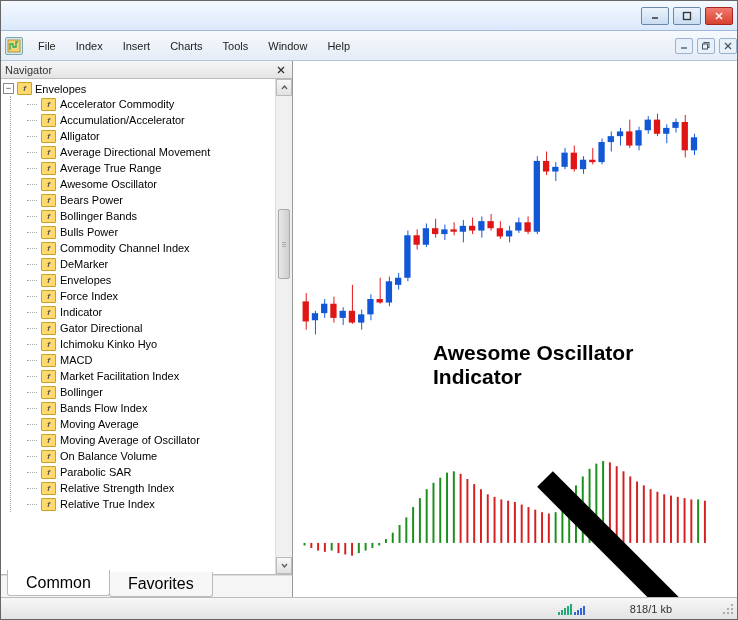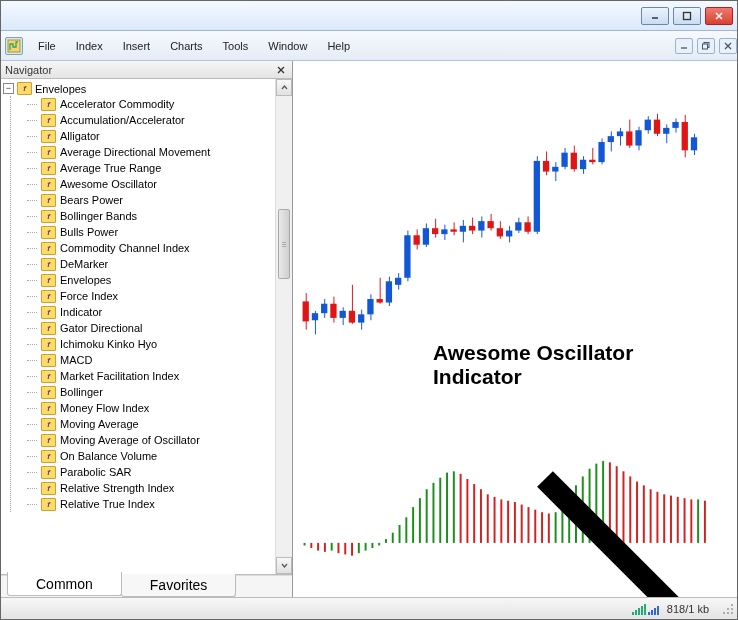--- a/index.html
+++ b/index.html
@@ -39,31 +39,31 @@
 .tree-item{display:flex;align-items:center;gap:4px;padding:1.5px 0;cursor:default;white-space:nowrap;}
 .tree-conn{width:10px;height:1px;border-top:1px dotted #aaa;}
 .scroll-track{width:17px;background:#f0f0f0;border-left:1px solid #ddd;position:relative;}
 .scroll-btn{height:17px;background:linear-gradient(#f7f7f7,#e1e1e1);border:1px solid #bbb;display:flex;align-items:center;justify-content:center;cursor:pointer;}
 .scroll-btn svg{width:7px;height:7px;}
 .scroll-thumb{position:absolute;left:2px;right:2px;top:130px;height:70px;background:linear-gradient(90deg,#e8e8e8,#cfcfcf);border:1px solid #aaa;border-radius:2px;cursor:pointer;}
 .scroll-thumb::after{content:"";position:absolute;left:3px;right:3px;top:50%;height:6px;transform:translateY(-50%);background:repeating-linear-gradient(0deg,#aaa,#aaa 1px,transparent 1px,transparent 2px);}
 .scroll-down-wrap{position:absolute;bottom:0;left:0;right:0;}
 
 .nav-tabs{height:22px;display:flex;align-items:flex-end;background:#f5f5f5;border-top:1px solid #ddd;padding-left:6px;}
-.nav-tab{padding:3px 28px;border:1px solid #bbb;border-top:none;background:#f7f7f7;font-size:14px;cursor:pointer;border-radius:0 0 3px 3px;margin-right:-1px;}
+.nav-tab{padding:3px 18px;border:1px solid #bbb;border-top:none;background:#f7f7f7;font-size:16px;cursor:pointer;border-radius:0 0 3px 3px;margin-right:-1px;}
 .nav-tab.active{background:#fff;position:relative;top:-1px;padding-top:4px;}
 
 
 .chart{flex:1;background:#fff;position:relative;overflow:hidden;}
 .chart svg{width:100%;height:100%;}
 .annotation{position:absolute;top:280px;left:140px;font:bold 21px Arial,sans-serif;color:#000;}
 .annotation-line{position:absolute;top:335px;left:215px;width:60px;height:60px;}
 
 
-.statusbar{height:22px;background:linear-gradient(#f7f7f7,#e3e3e3);border-top:1px solid #bbb;display:flex;align-items:center;font-size:11px;color:#333;}
+.statusbar{height:22px;background:linear-gradient(#f7f7f7,#e3e3e3);border-top:1px solid #bbb;display:flex;align-items:center;font-size:11px;color:#333;gap:37px;}
 .statusbar-spacer{flex:1;}
 .conn-icon{width:30px;height:14px;margin-right:6px;}
 .kb-label{margin-right:12px;}
 .resize-grip{width:14px;height:14px;margin-right:2px;}
 </style>
 </head>
 <body>
 
 <div class="window">
 
@@ -223,21 +223,21 @@
                 <span>Market Facilitation Index</span>
               </div>
               <div class="tree-item">
                 <div class="tree-conn"></div>
                 <div class="fx-badge">f</div>
                 <span>Bollinger</span>
               </div>
               <div class="tree-item">
                 <div class="tree-conn"></div>
                 <div class="fx-badge">f</div>
-                <span>Money Flow Index</span>
+                <span>Bands Flow Index</span>
               </div>
               <div class="tree-item">
                 <div class="tree-conn"></div>
                 <div class="fx-badge">f</div>
                 <span>Moving Average</span>
               </div>
               <div class="tree-item">
                 <div class="tree-conn"></div>
                 <div class="fx-badge">f</div>
                 <span>Moving Average of Oscillator</span>

